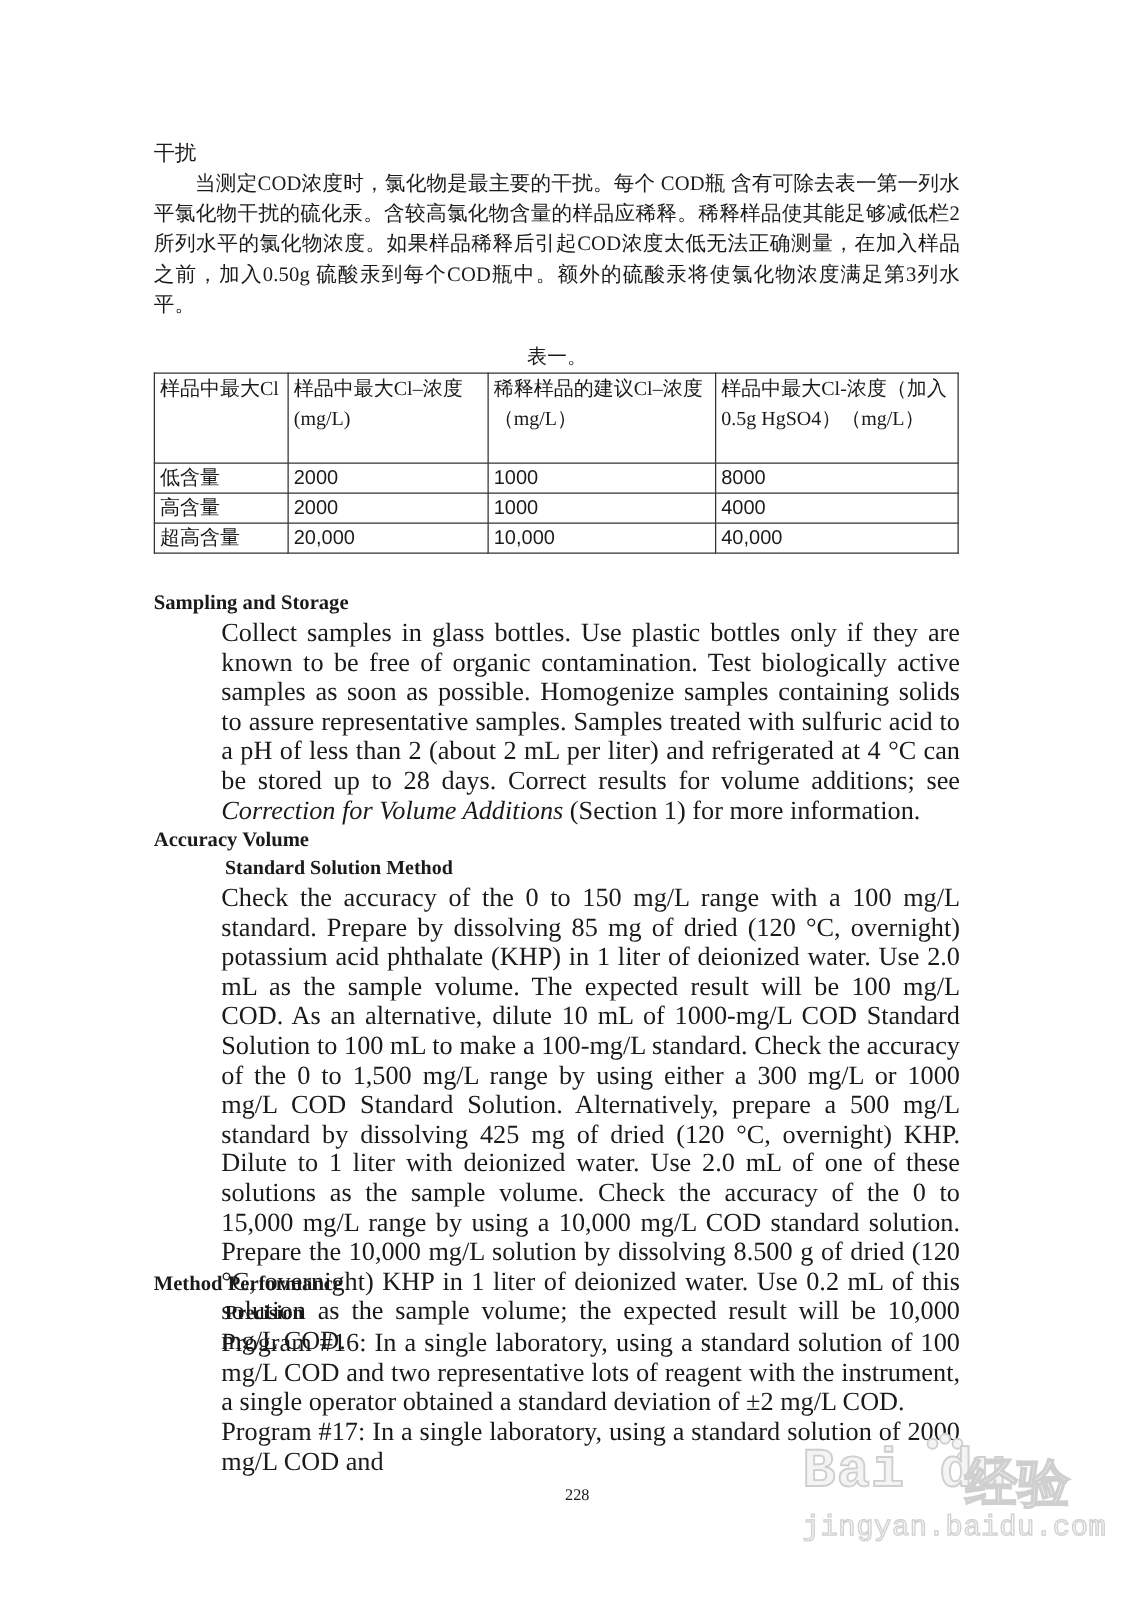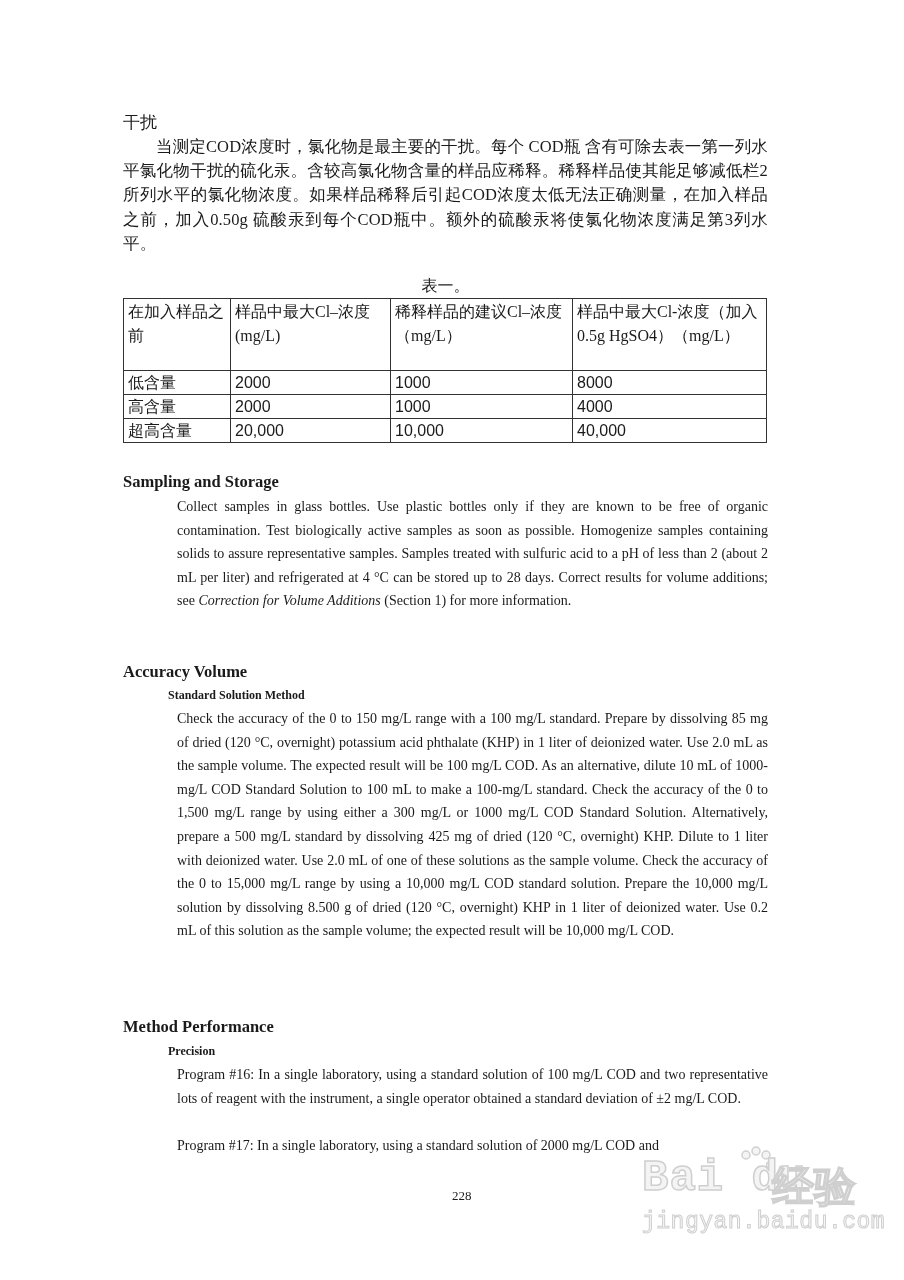--- a/index.html
+++ b/index.html
@@ -31,25 +31,25 @@
       line-height: 24px;
     }
     table.cl-table td.sans { font-family: "Liberation Sans", "DejaVu Sans", sans-serif; font-size: 16px; }
     table.cl-table tr.head td { height: 70px; }
     table.cl-table tr.body td { height: 22px; line-height: 22px; }
     .col1 { width: 97px; } .col2 { width: 150px; } .col3 { width: 172px; }
     .h-sec {
       position: absolute; left: 123px; font-weight: bold; font-size: 16.5px; line-height: 22px;
     }
     .h-sub {
-      position: absolute; left: 168px; font-weight: bold; font-size: 12px; line-height: 22px;
+      position: absolute; left: 180px; font-weight: bold; font-size: 16px; line-height: 22px;
     }
     .para {
       position: absolute; left: 177px; width: 591px; margin: 0;
-      font-size: 14px; line-height: 23.6px; text-align: justify;
+      font-size: 21px; line-height: 23.6px; text-align: justify;
     }
     .para em { font-style: italic; }
     .page-num {
       position: absolute; left: 436px; top: 1188px; font-size: 13px; margin-left: 16px;
     }
     .watermark {
       position: absolute; left: 640px; top: 1145px; width: 220px; height: 120px;
       color: #d8d8d8; font-family: Liberation Mono, monospace;
     }
     .wm-logo { position: absolute; left: 2px; top: 8px; font-size: 44px; font-weight: bold; letter-spacing: 1px;
@@ -64,21 +64,21 @@
 <div class="page">
 
   <div class="cn-heading">干扰</div>
   <p class="cn-para">当测定COD浓度时，氯化物是最主要的干扰。每个 COD瓶 含有可除去表一第一列水平氯化物干扰的硫化汞。含较高氯化物含量的样品应稀释。稀释样品使其能足够减低栏2所列水平的氯化物浓度。如果样品稀释后引起COD浓度太低无法正确测量，在加入样品之前，加入0.50g 硫酸汞到每个COD瓶中。额外的硫酸汞将使氯化物浓度满足第3列水平。</p>
 
   <div class="table-caption">表一。</div>
 
   <table class="cl-table">
     <tbody>
         <tr class="head">
-      <td class="col1">在加入样品之前</td>
+      <td class="col1">样品中最大Cl</td>
       <td class="col2">样品中最大Cl–浓度(mg/L)</td>
       <td class="col3">稀释样品的建议Cl–浓度（mg/L）</td>
       <td>样品中最大Cl-浓度（加入0.5g HgSO4）（mg/L）</td>
     </tr>
     <tr class="body">
       <td>低含量</td>
       <td class="sans">2000</td>
       <td class="sans">1000</td>
       <td class="sans">8000</td>
     </tr>

